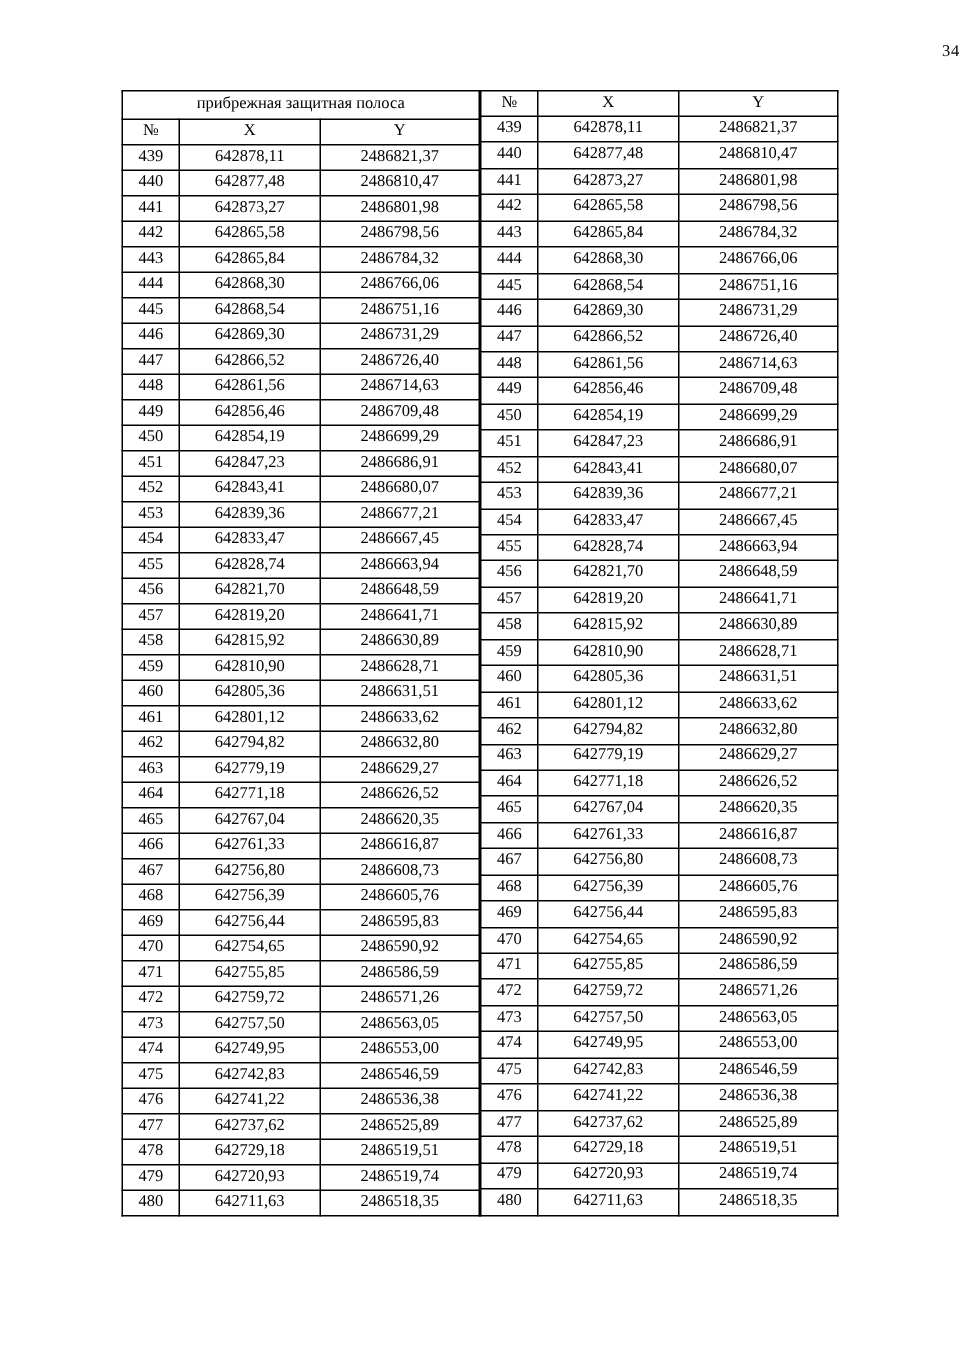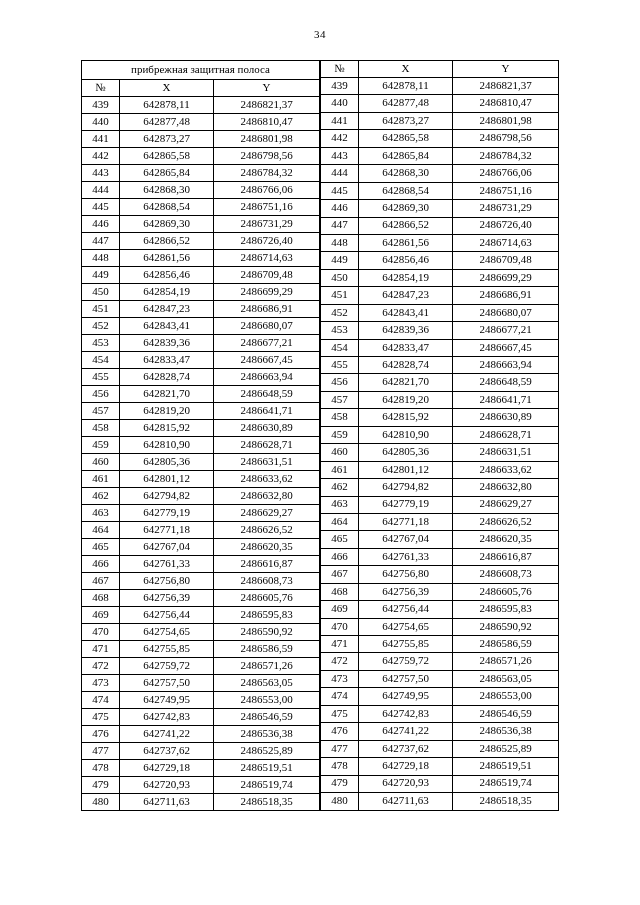--- a/index.html
+++ b/index.html
@@ -14,21 +14,21 @@
     color: #000000;
   }
   .page {
     position: relative;
     width: 640px;
     height: 905px;
     box-sizing: border-box;
     padding: 0;
   }
   .page-number {
-    text-align: center;
+    text-align: right;
     font-size: 11px;
     margin-top: 28px;
     margin-bottom: 20px;
     letter-spacing: 0.5px;
   }
   .tables-wrap {
     display: flex;
     flex-direction: row;
     justify-content: center;
     gap: 0;

